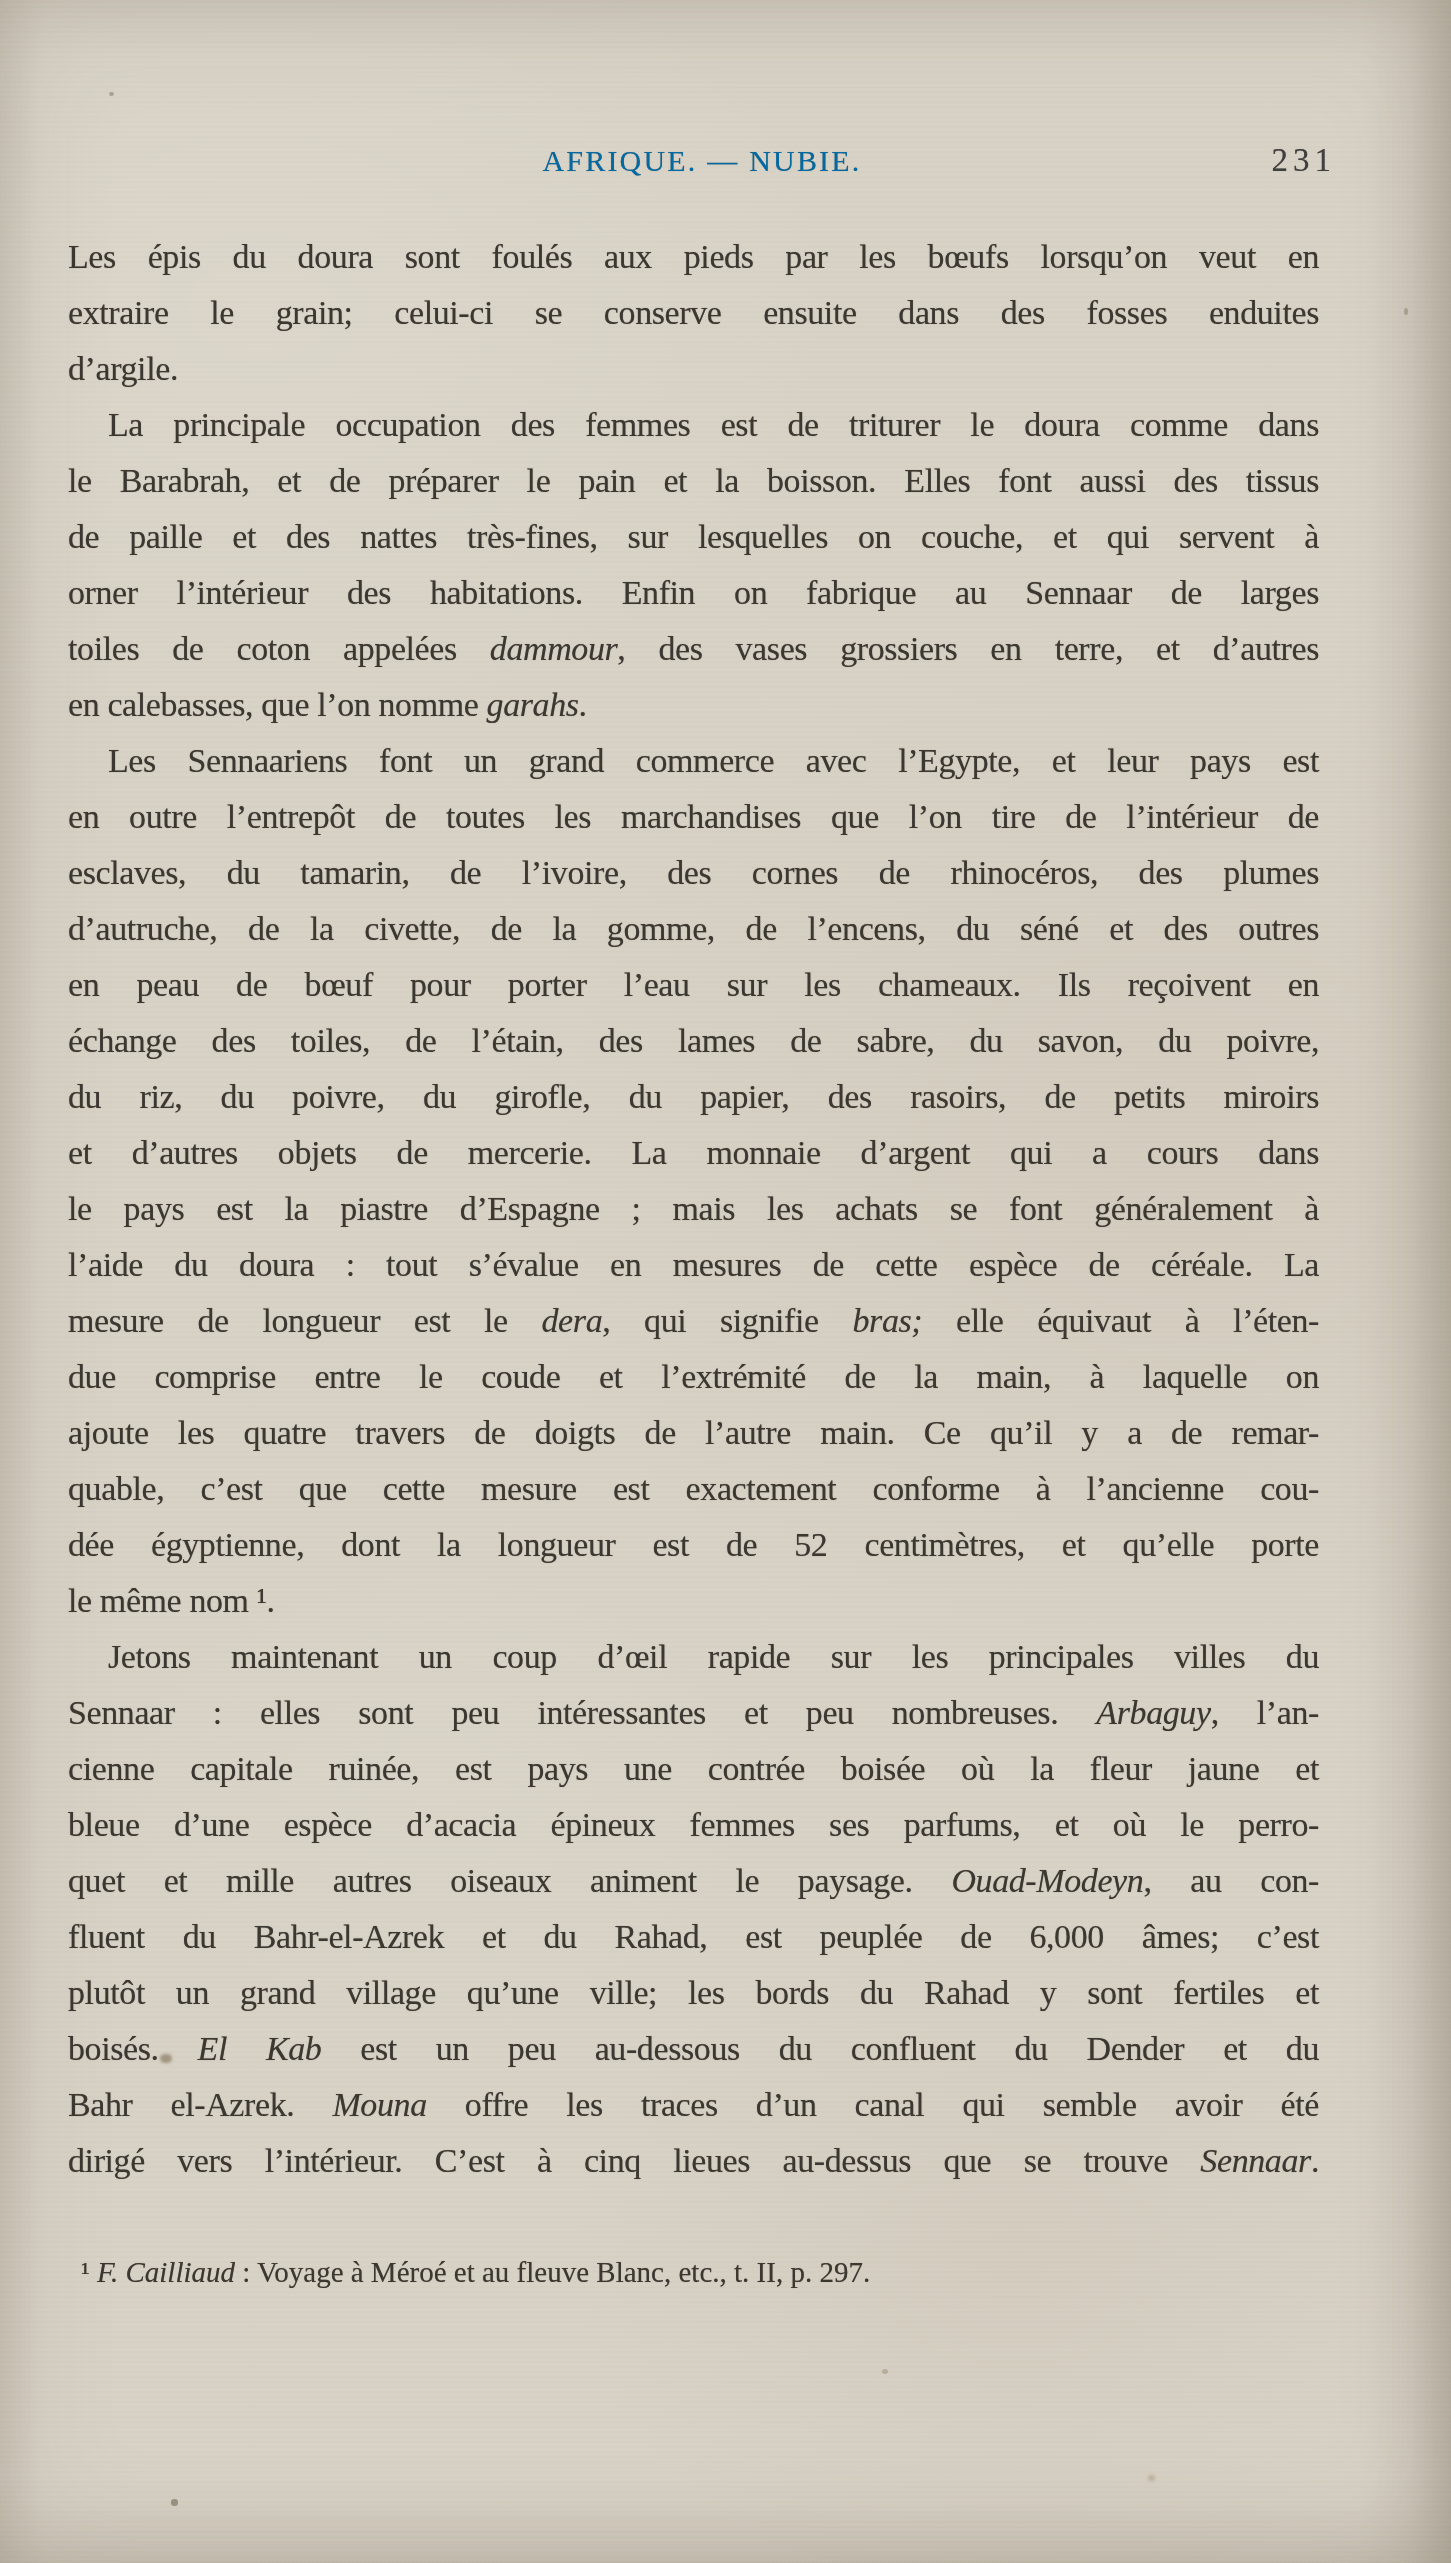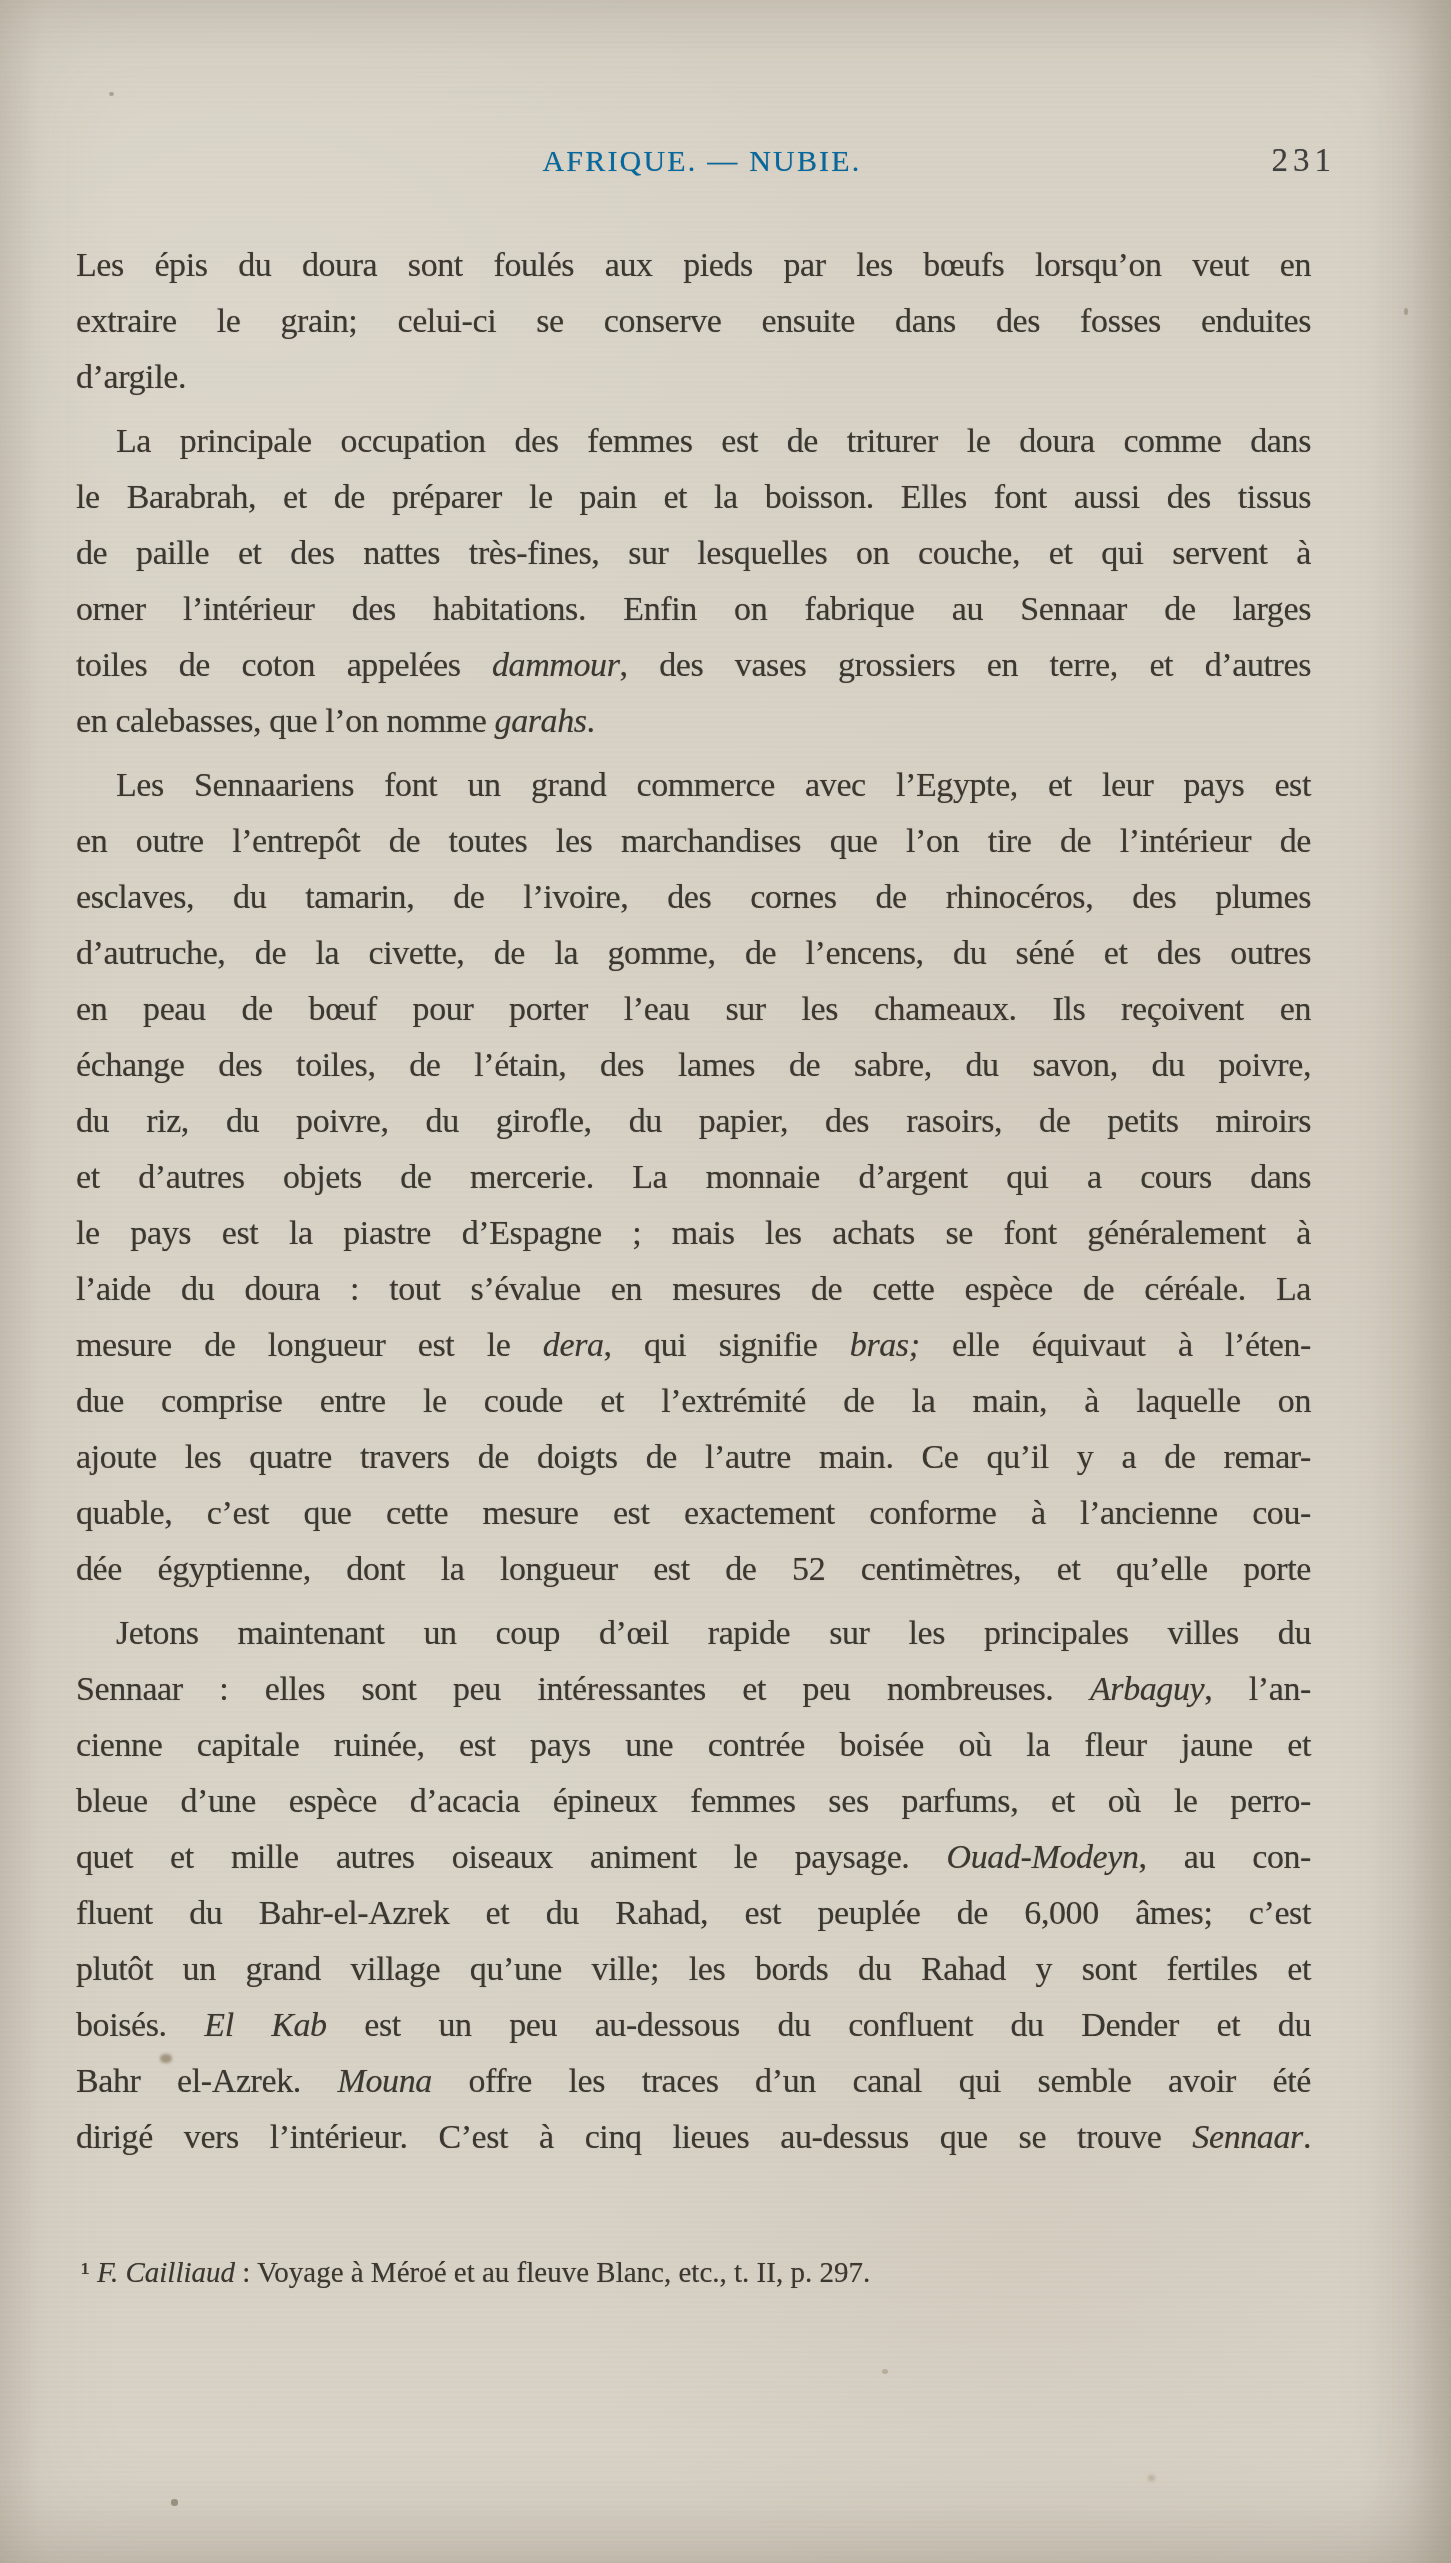--- a/index.html
+++ b/index.html
@@ -79,21 +79,21 @@
   .body-text {
     position: absolute;
     left: 68px;
     top: 229px;
     width: 1251px;
     font-size: 34px;
     line-height: 56px;
     letter-spacing: -0.4px;
     text-shadow: 0 0 0.9px rgba(59,55,49,0.5);
   }
-  .paragraph { margin: 8px; }
+  .paragraph { margin: 0; }
   .paragraph.indent .line:first-child { text-indent: 40px; }
   .line {
     text-align: justify;
     text-align-last: justify;
   }
   .line.no-just {
     text-align-last: left;
   }
   .line i { font-style: italic; }
 
@@ -159,20 +159,21 @@
         <div class="line">échange des toiles, de l’étain, des lames de sabre, du savon, du poivre,</div>
         <div class="line">du riz, du poivre, du girofle, du papier, des rasoirs, de petits miroirs</div>
         <div class="line">et d’autres objets de mercerie. La monnaie d’argent qui a cours dans</div>
         <div class="line">le pays est la piastre d’Espagne ; mais les achats se font généralement à</div>
         <div class="line">l’aide du doura : tout s’évalue en mesures de cette espèce de céréale. La</div>
         <div class="line">mesure de longueur est le <i>dera</i>, qui signifie <i>bras;</i> elle équivaut à l’éten-</div>
         <div class="line">due comprise entre le coude et l’extrémité de la main, à laquelle on</div>
         <div class="line">ajoute les quatre travers de doigts de l’autre main. Ce qu’il y a de remar-</div>
         <div class="line">quable, c’est que cette mesure est exactement conforme à l’ancienne cou-</div>
         <div class="line">dée égyptienne, dont la longueur est de 52 centimètres, et qu’elle porte</div>
+        <div class="line no-just">le même nom ¹.</div>
       </div>
       <div class="paragraph indent">
         <div class="line">Jetons maintenant un coup d’œil rapide sur les principales villes du</div>
         <div class="line">Sennaar : elles sont peu intéressantes et peu nombreuses. <i>Arbaguy</i>, l’an-</div>
         <div class="line">cienne capitale ruinée, est pays une contrée boisée où la fleur jaune et</div>
         <div class="line">bleue d’une espèce d’acacia épineux femmes ses parfums, et où le perro-</div>
         <div class="line">quet et mille autres oiseaux animent le paysage. <i>Ouad-Modeyn</i>, au con-</div>
         <div class="line">fluent du Bahr-el-Azrek et du Rahad, est peuplée de 6,000 âmes; c’est</div>
         <div class="line">plutôt un grand village qu’une ville; les bords du Rahad y sont fertiles et</div>
         <div class="line">boisés. <i>El Kab</i> est un peu au-dessous du confluent du Dender et du</div>

